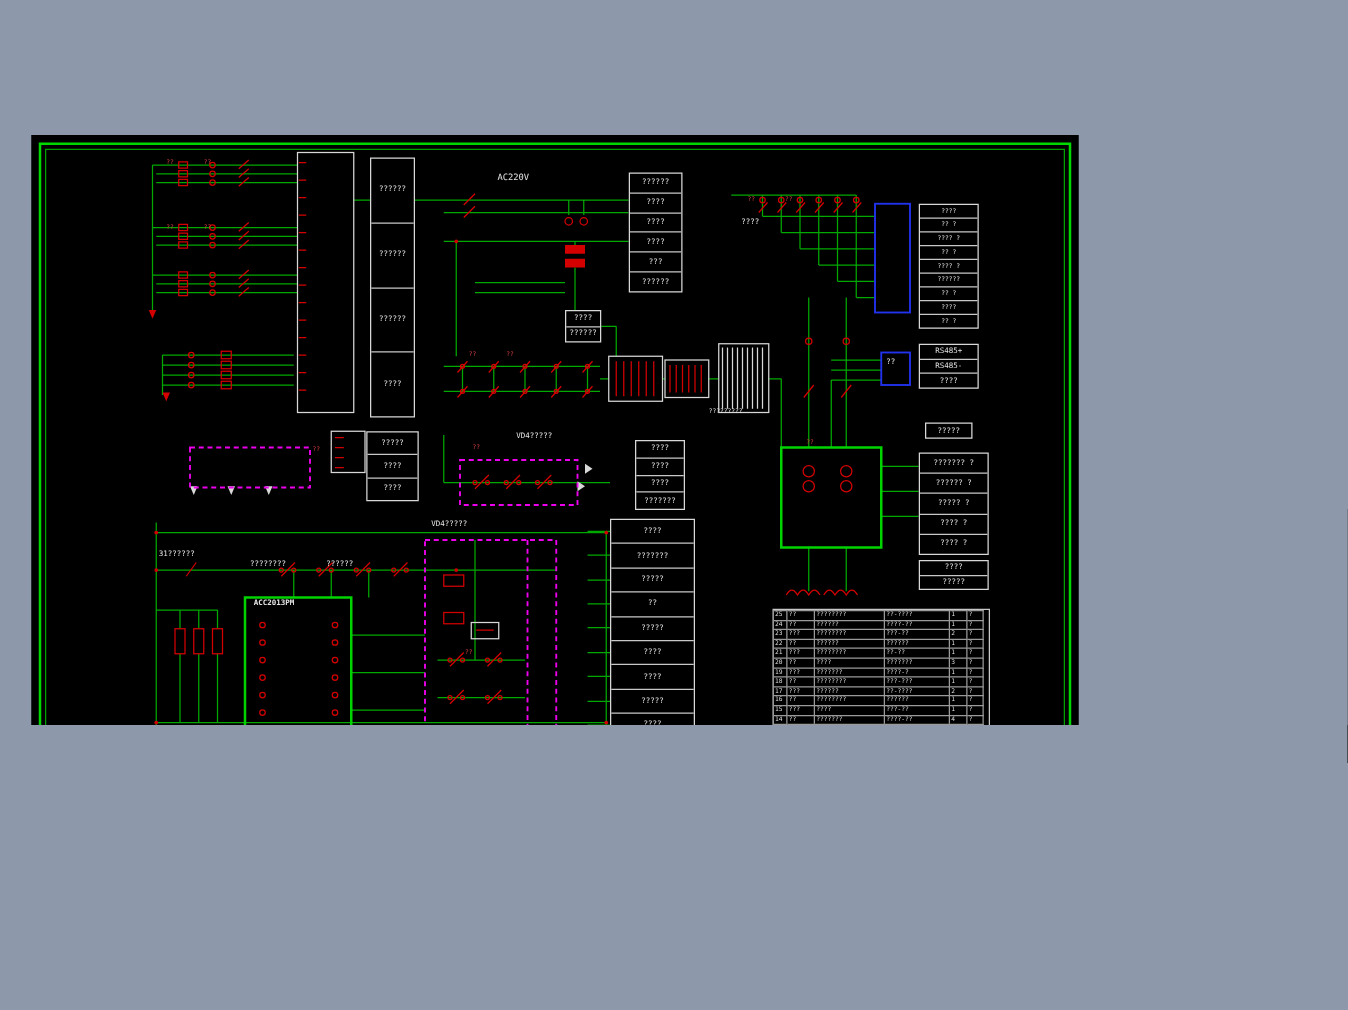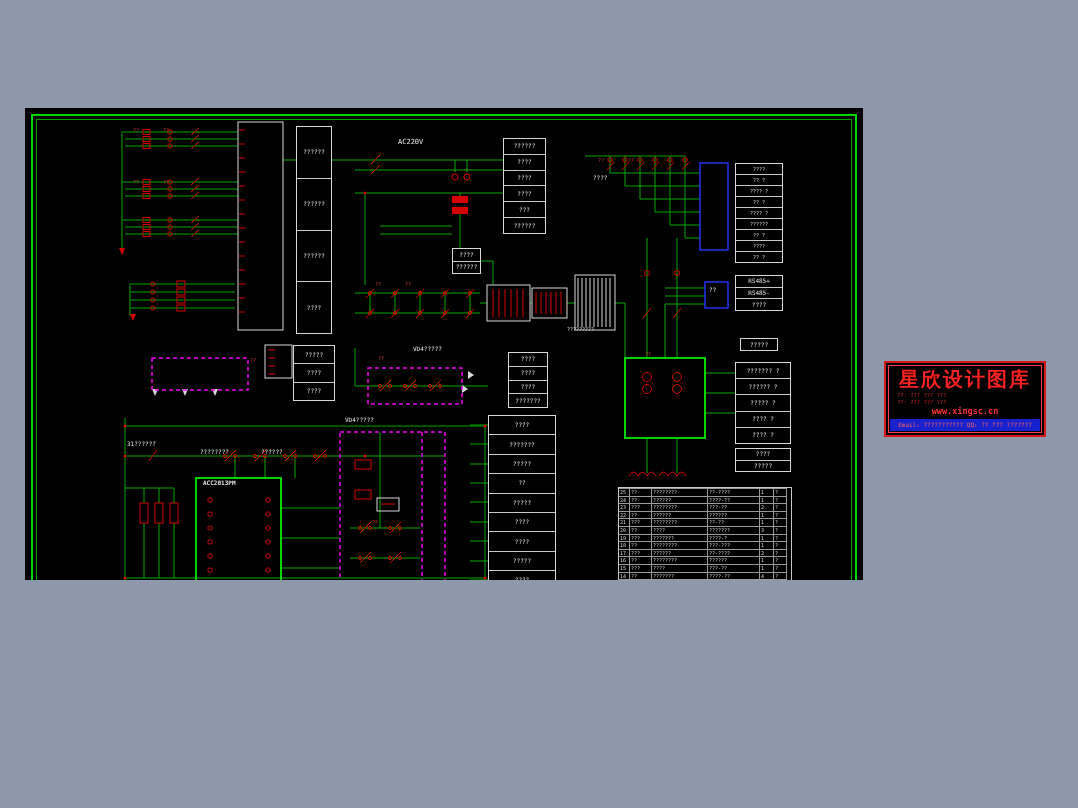--- a/index.html
+++ b/index.html
@@ -478,23 +478,14 @@
   <span class="rlbl" style="left:405px;top:282px;">??</span>
   <span class="rlbl" style="left:598px;top:158px;">??</span>
   <span class="rlbl" style="left:628px;top:158px;">??</span>
   <span class="rlbl" style="left:645px;top:352px;">??</span>
   <span class="rlbl" style="left:378px;top:356px;">??</span>
   <span class="rlbl" style="left:250px;top:358px;">??</span>
   <span class="rlbl" style="left:372px;top:520px;">??</span>
   <span class="rlbl" style="left:448px;top:596px;">??</span>
   <span class="rlbl" style="left:205px;top:642px;">??</span>
 
-  <div class="wm">
-    <div class="wm-inner">
-      <div class="wm-title">星欣设计图库</div>
-      <div class="wm-line">??: ??? ??? ???</div>
-      <div class="wm-line">??: ??? ??? ???</div>
-      <div class="wm-url">www.xingsc.cn</div>
-      <div class="wm-footer">Email: ???????????  QQ: ?? ??? ???????</div>
-    </div>
-  </div>
 
 </div>
 
 </body></html>

